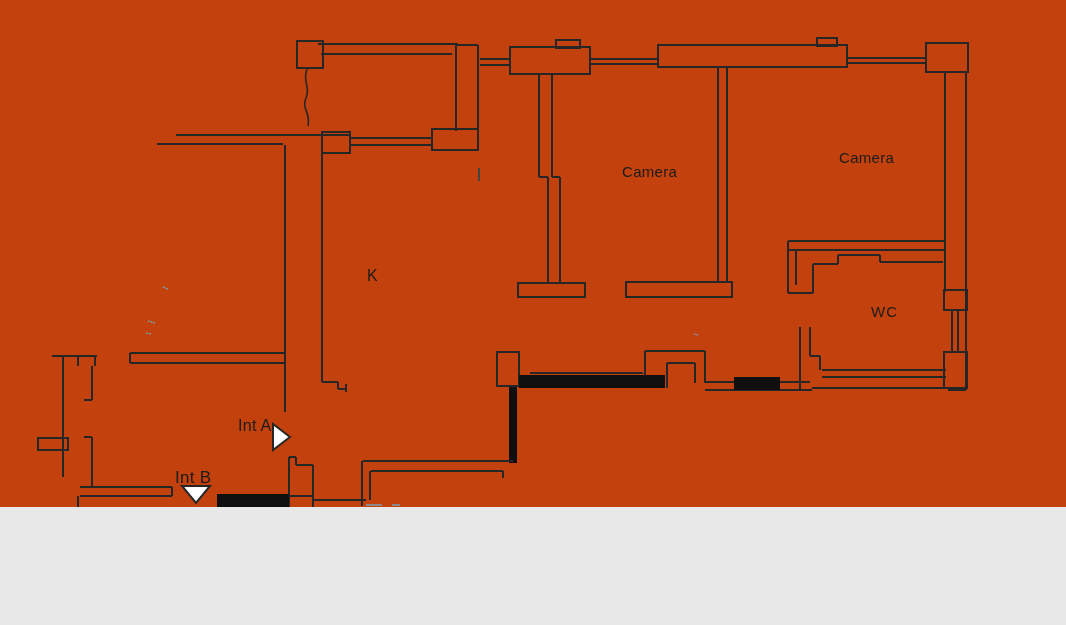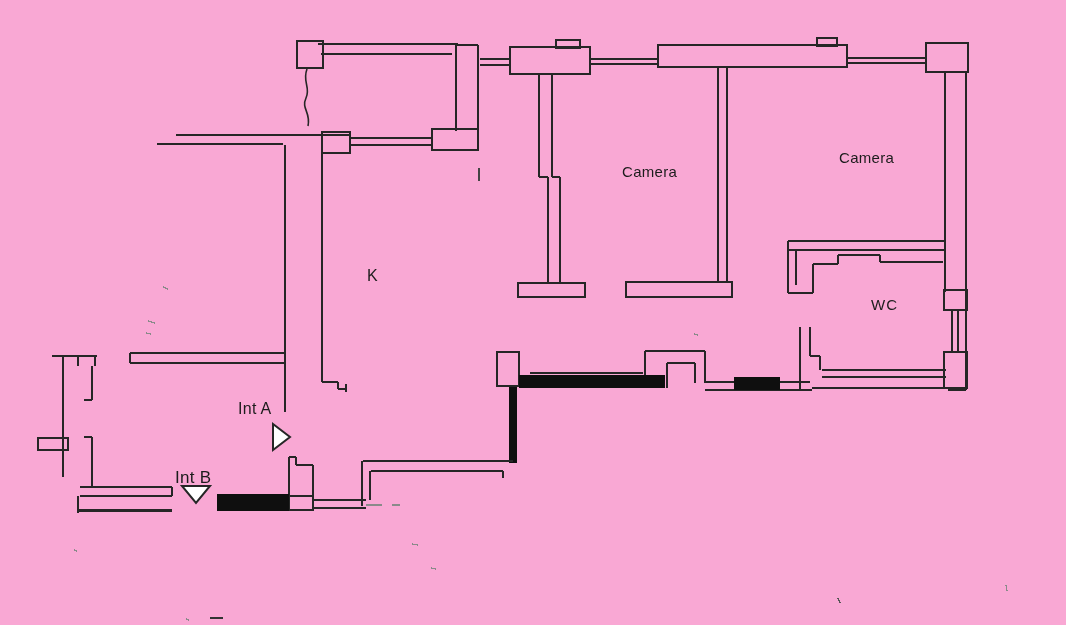--- a/index.html
+++ b/index.html
@@ -1,36 +1,36 @@
 <!DOCTYPE html>
 <html><head>
 <meta charset="utf-8">
 <style>
   html,body{margin:0;padding:0;background:#e8e8e8;}
   .plan{
     position:relative;
-    width:1066px;height:625px;
-    background:#f9a8d4;
+    width:1066px;height:507px;
+    background:#c2410c;
     overflow:hidden;
     font-family:"Liberation Sans", sans-serif;
   }
   .plan svg{position:absolute;left:0;top:0;}
   .room-label{
     position:absolute;
     color:#1c1c1c;
     font-size:15px;
     letter-spacing:0.3px;
     white-space:nowrap;
     user-select:none;
   }
   .lbl-camera1{left:622px;top:163px;}
   .lbl-camera2{left:839px;top:149px;}
   .lbl-k{left:367px;top:267px;font-size:16px;}
-  .lbl-wc{left:871px;top:296px;letter-spacing:1px;text-align:right;}
-  .lbl-inta{left:238px;top:400px;font-size:16px;}
+  .lbl-wc{left:871px;top:303px;letter-spacing:1px;text-align:right;}
+  .lbl-inta{left:238px;top:417px;font-size:16px;}
   .lbl-intb{left:175px;top:468px;font-size:17px;}
 </style>
 </head>
 <body>
 
 <div class="plan">
 
   <svg width="1066" height="625" viewBox="0 0 1066 625" stroke="#262626" fill="none" stroke-width="2" shape-rendering="crispEdges">
 
     <g>

